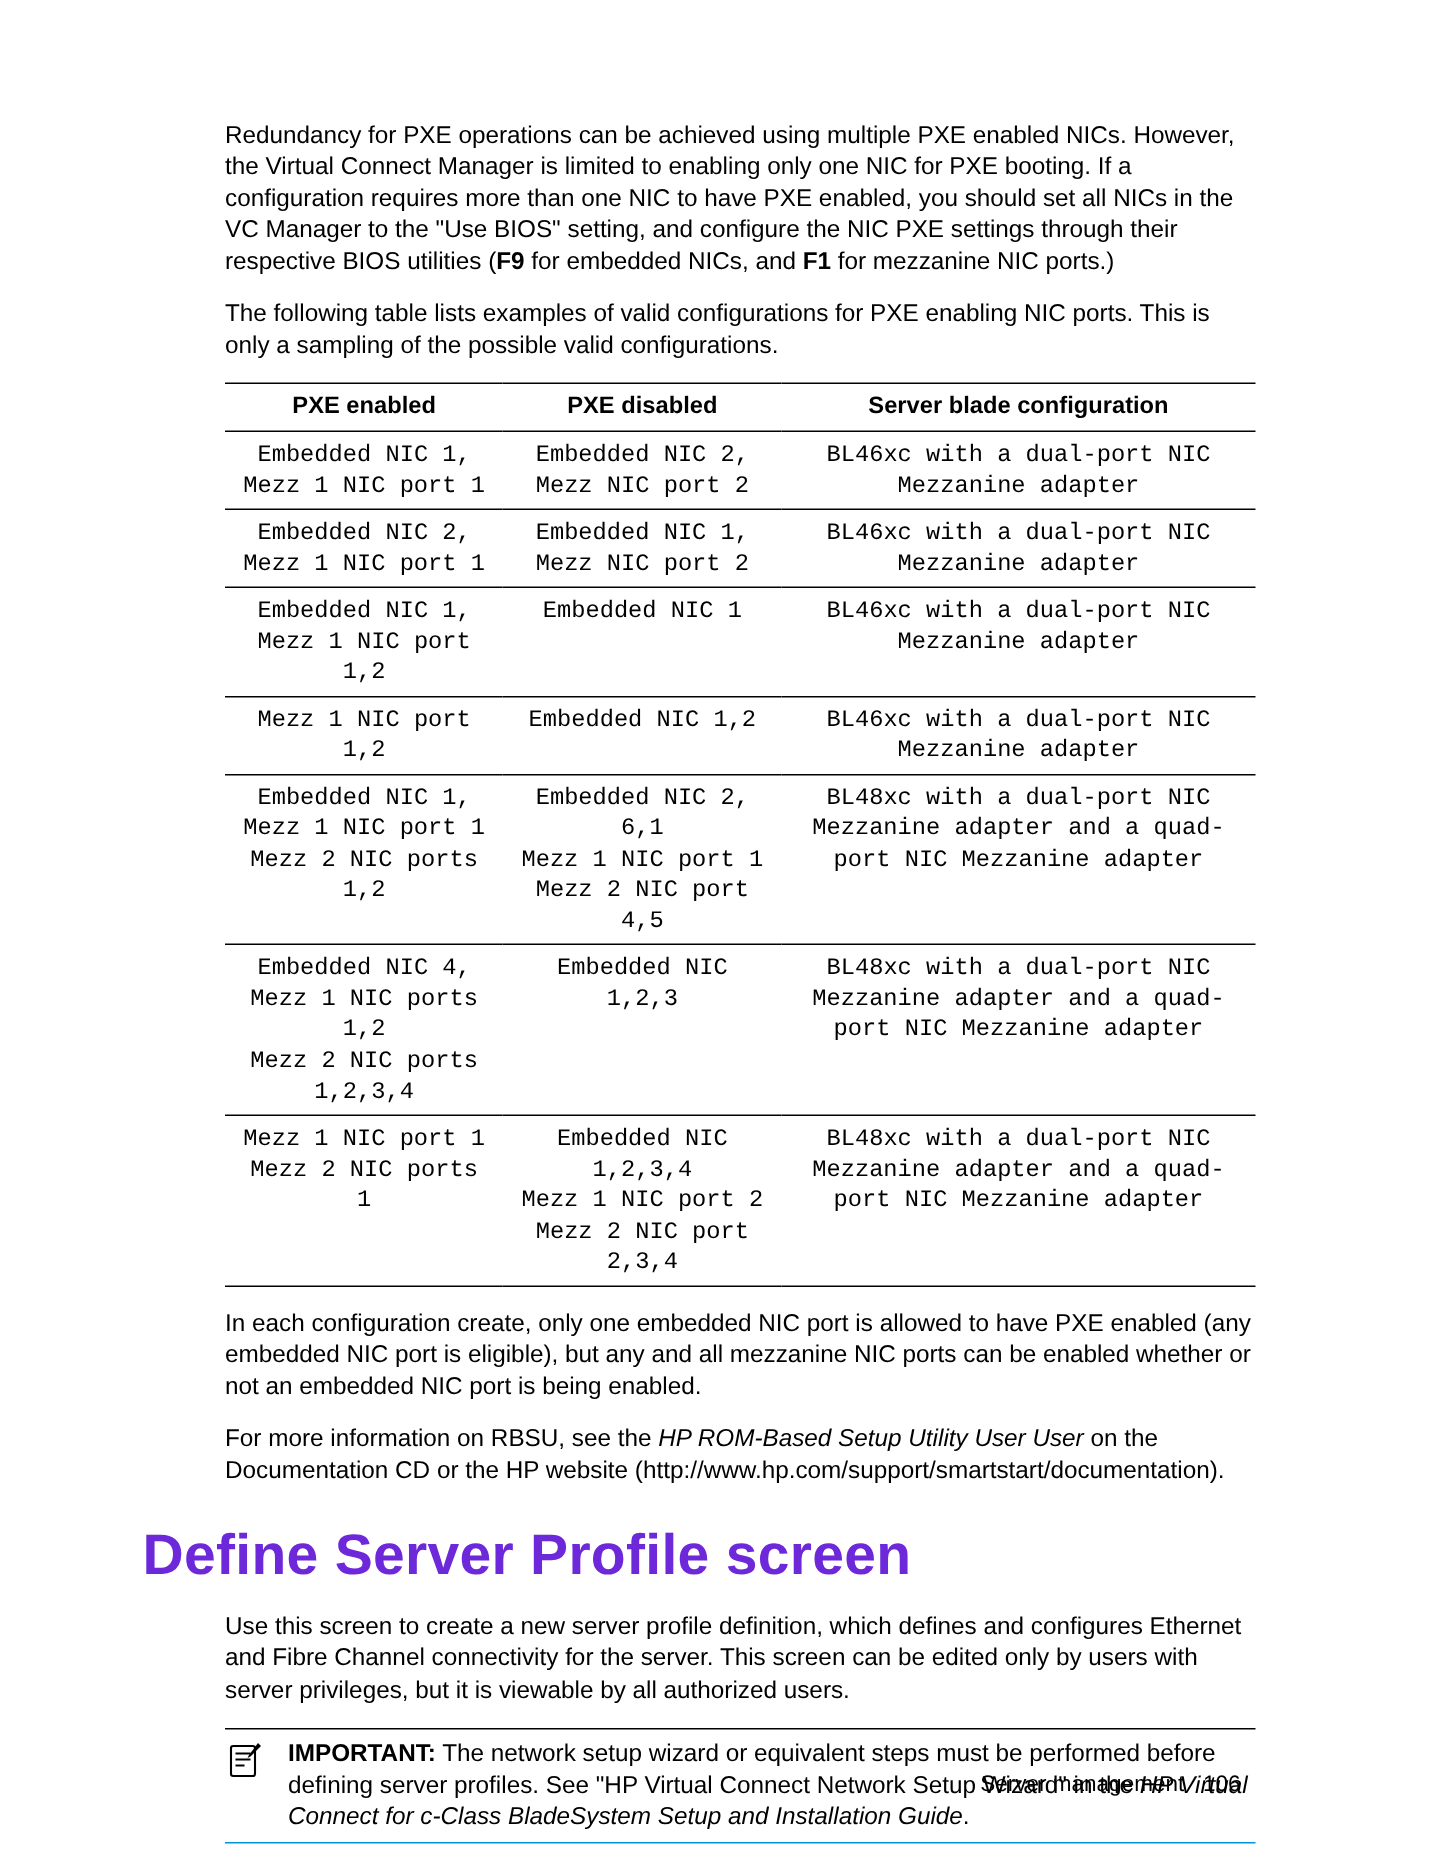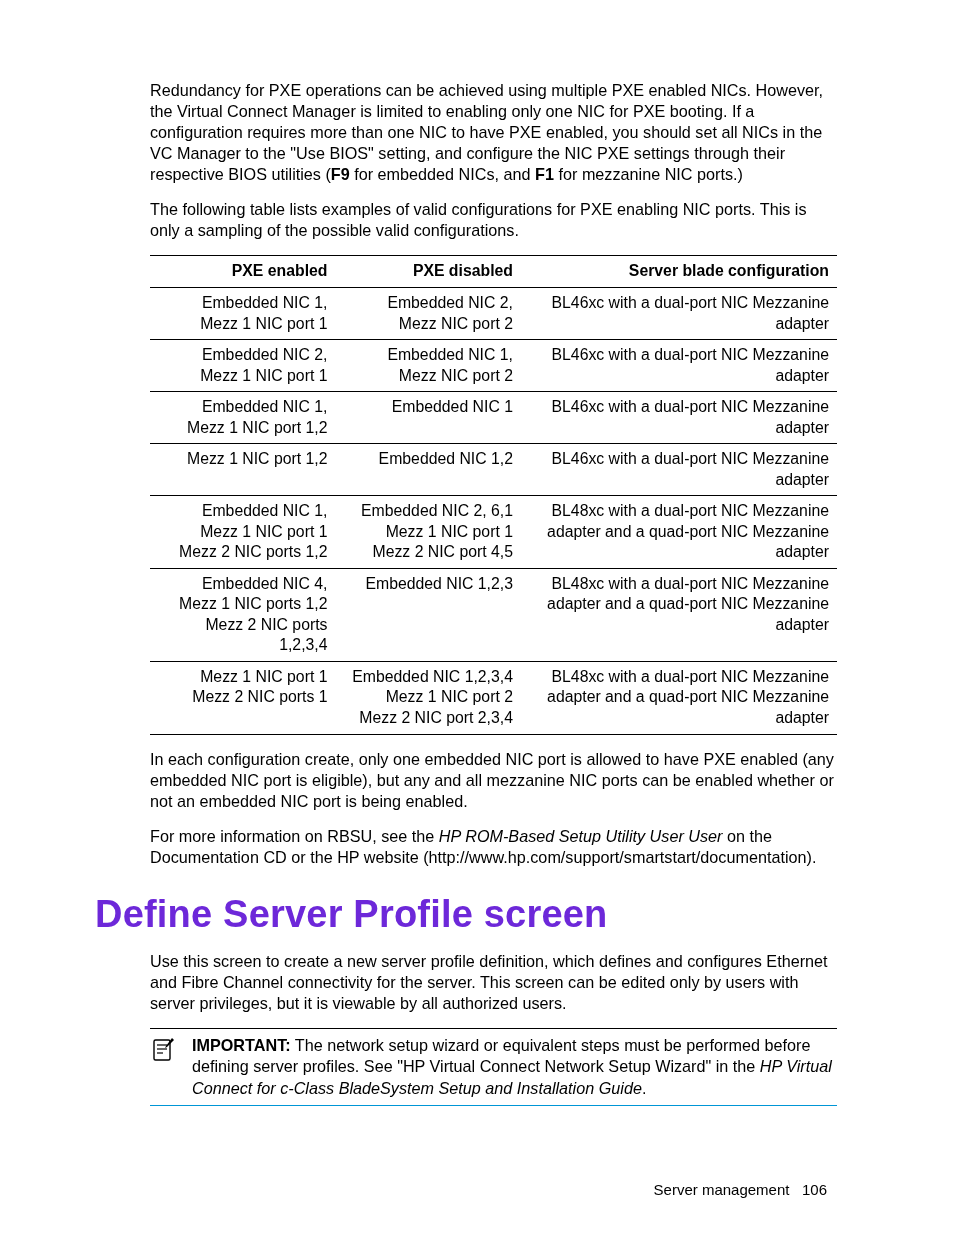--- a/index.html
+++ b/index.html
@@ -28,31 +28,32 @@
     margin: 0 0 14px 0;
   }
   strong { font-weight: bold; }
   table {
     border-collapse: collapse;
     width: 100%;
     margin: 0 0 14px 0;
     font-size: 15.8px;
   }
   table th, table td {
-    text-align: right;
+    text-align: center;
     vertical-align: top;
     padding: 5px 8px 5px 8px;
   }
   table th {
     font-weight: bold;
     border-top: 1.4px solid #000;
     border-bottom: 1.4px solid #000;
   }
   table tr.rule td {
     border-top: 0.8px solid #000;
+    font-family: Liberation Mono, monospace;
   }
   table tr.last td {
     border-bottom: 1.4px solid #000;
   }
   .cell-lines span { display: block; }
 
   h1 {
     font-family: Arial, Helvetica, sans-serif;
     font-weight: 700;
     color: #6d28d9;

